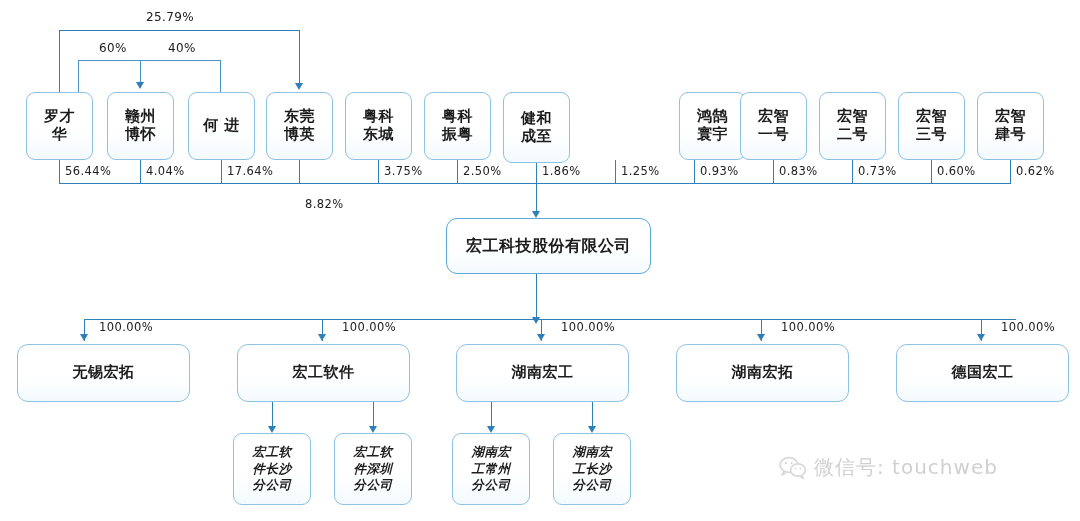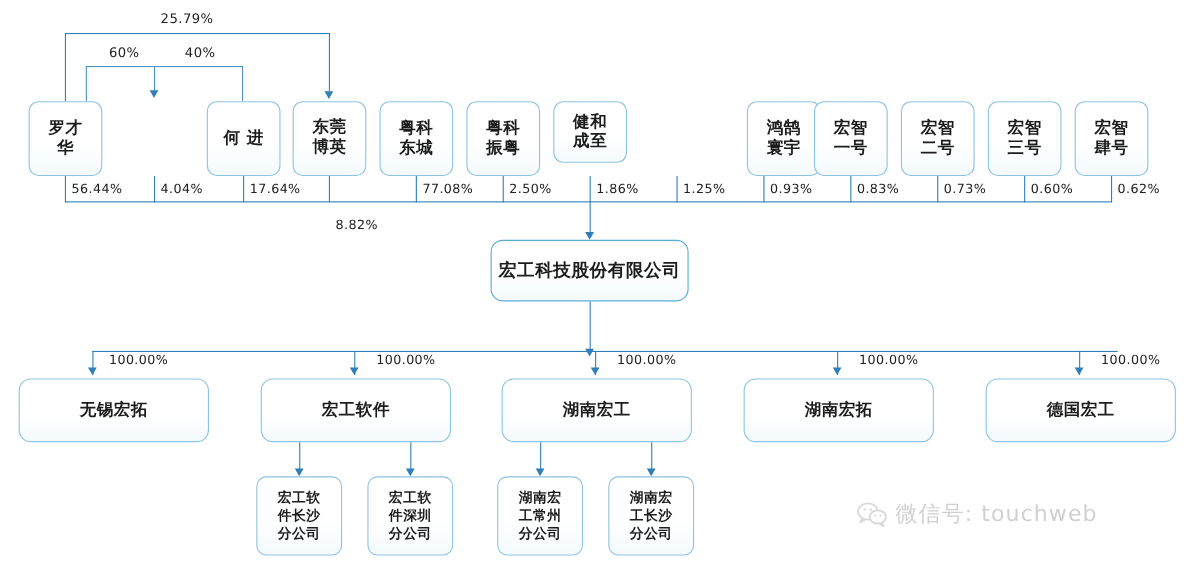--- a/index.html
+++ b/index.html
@@ -23,21 +23,21 @@
     font-weight:700;
     letter-spacing:0.5px;
     z-index:3;
   }
   .node.sh{ font-size:15px; }          
   .node.sh .t{ white-space:pre-line; }
   .node.parent{
     font-size:16px; font-weight:700; border-color:#5aa9d6; border-radius:11px;
   }
   .node.sub{ font-size:15px; font-weight:700; border-radius:11px; }
-  .node.branch{ font-size:12.5px; font-weight:700; border-radius:9px; }
+  .node.branch{ font-size:12.5px; font-weight:700; border-radius:9px;font-style:italic; }
   .node.branch .t{ white-space:pre-line; line-height:1.32; }
   .node.sub .t,.node.parent .t{white-space:pre-line;}
 
   
   .ln{position:absolute;background:#2f7fb8;z-index:1;}
   .lnh{height:1.3px;}
   .lnv{width:1.3px;}
   .ln.thin{background:#4b93c4;}
   .arrow{
     position:absolute;width:0;height:0;
@@ -86,41 +86,45 @@
 
   <div class="ln lnv thin" style="left:220px;top:60px;height:32px;"></div>
   <div class="ln lnv thin" style="left:140px;top:60px;height:23px;"></div>
   <div class="arrow" style="left:136px;top:82px;"></div>
 
   <div class="node sh" style="left:26px;top:92px;width:67px;height:68px;">
     <span class="t">罗才
 华</span>
     </div>
 
+  <div class="node sh" style="left:107px;top:92px;width:67px;height:68px;">
+    <span class="t">赣州
+博怀</span>
+    </div>
 
   <div class="node sh" style="left:188px;top:92px;width:67px;height:68px;">
     <span class="t">何 进</span>
     </div>
 
   <div class="node sh" style="left:266px;top:92px;width:67px;height:68px;font-family:Liberation Serif, serif;">
     <span class="t">东莞
 博英</span>
     </div>
 
   <div class="node sh" style="left:345px;top:92px;width:67px;height:68px;">
     <span class="t">粤科
 东城</span>
     </div>
 
   <div class="node sh" style="left:424px;top:92px;width:67px;height:68px;">
     <span class="t">粤科
 振粤</span>
     </div>
 
-  <div class="node sh" style="left:503px;top:92px;width:67px;height:56px;">
+  <div class="node sh" style="left:503px;top:92px;width:67px;height:71px;">
     <span class="t">健和
 成至</span>
     </div>
 
 
   <div class="node sh" style="left:661px;top:92px;width:67px;height:68px;margin-left:18px;">
     <span class="t">鸿鹄
 寰宇</span>
     </div>
 
@@ -160,31 +164,31 @@
 
   <div class="ln lnh" style="left:59px;top:183px;width:952px;"></div>
 
   <div class="ln lnv" style="left:536px;top:183px;height:29px;"></div>
   <div class="arrow" style="left:532px;top:211px;"></div>
 
   <div class="pct" style="left:65px;top:164px;">56.44%</div>
   <div class="pct" style="left:146px;top:164px;">4.04%</div>
   <div class="pct" style="left:227px;top:164px;">17.64%</div>
   <div class="pct" style="left:305px;top:164px;margin-top:33px;">8.82%</div>
-  <div class="pct" style="left:384px;top:164px;">77.08%</div>
+  <div class="pct" style="left:384px;top:164px;">3.75%</div>
   <div class="pct" style="left:463px;top:164px;">2.50%</div>
   <div class="pct" style="left:542px;top:164px;">1.86%</div>
   <div class="pct" style="left:621px;top:164px;">1.25%</div>
   <div class="pct" style="left:700px;top:164px;">0.93%</div>
   <div class="pct" style="left:779px;top:164px;">0.83%</div>
   <div class="pct" style="left:858px;top:164px;">0.73%</div>
   <div class="pct" style="left:937px;top:164px;">0.60%</div>
   <div class="pct" style="left:1016px;top:164px;">0.62%</div>
 
-  <div class="node parent" style="left:446px;top:218px;width:180px;height:56px;">
+  <div class="node parent" style="left:446px;top:218px;width:205px;height:56px;">
     <span class="t">宏工科技股份有限公司</span>
   </div>
 
   <div class="ln lnv" style="left:536px;top:274px;height:45px;"></div>
   <div class="arrow" style="left:532px;top:317px;"></div>
 
   <div class="ln lnh" style="left:84px;top:319px;width:932px;"></div>
   <div class="ln lnv" style="left:84px;top:319px;height:22px;"></div>
   <div class="arrow" style="left:80px;top:334px;"></div>
   <div class="ln lnv" style="left:322px;top:319px;height:22px;"></div>

